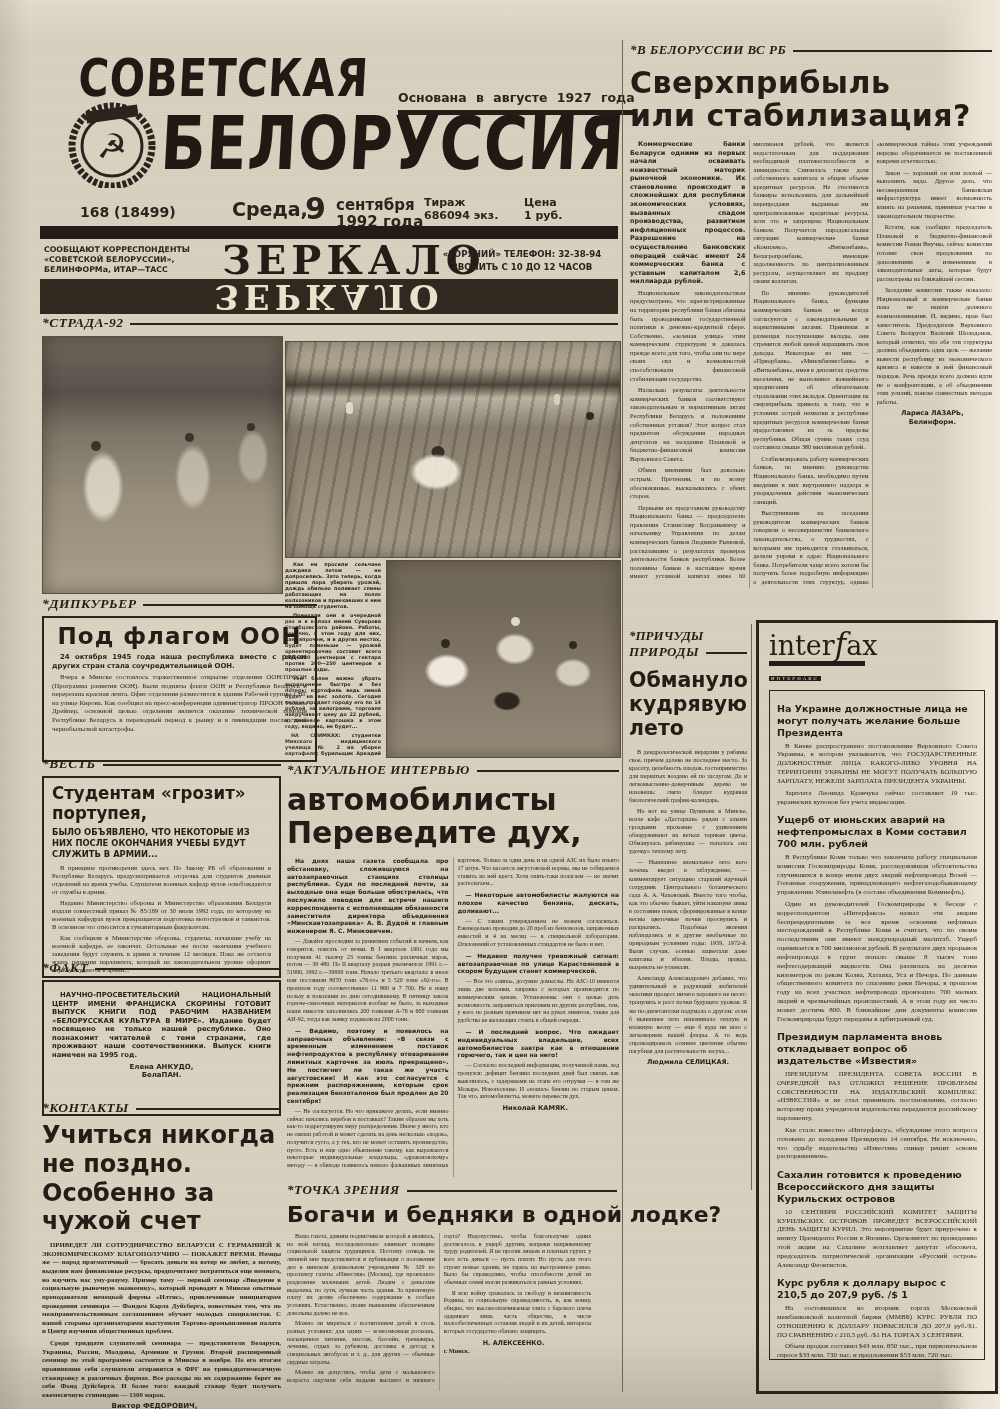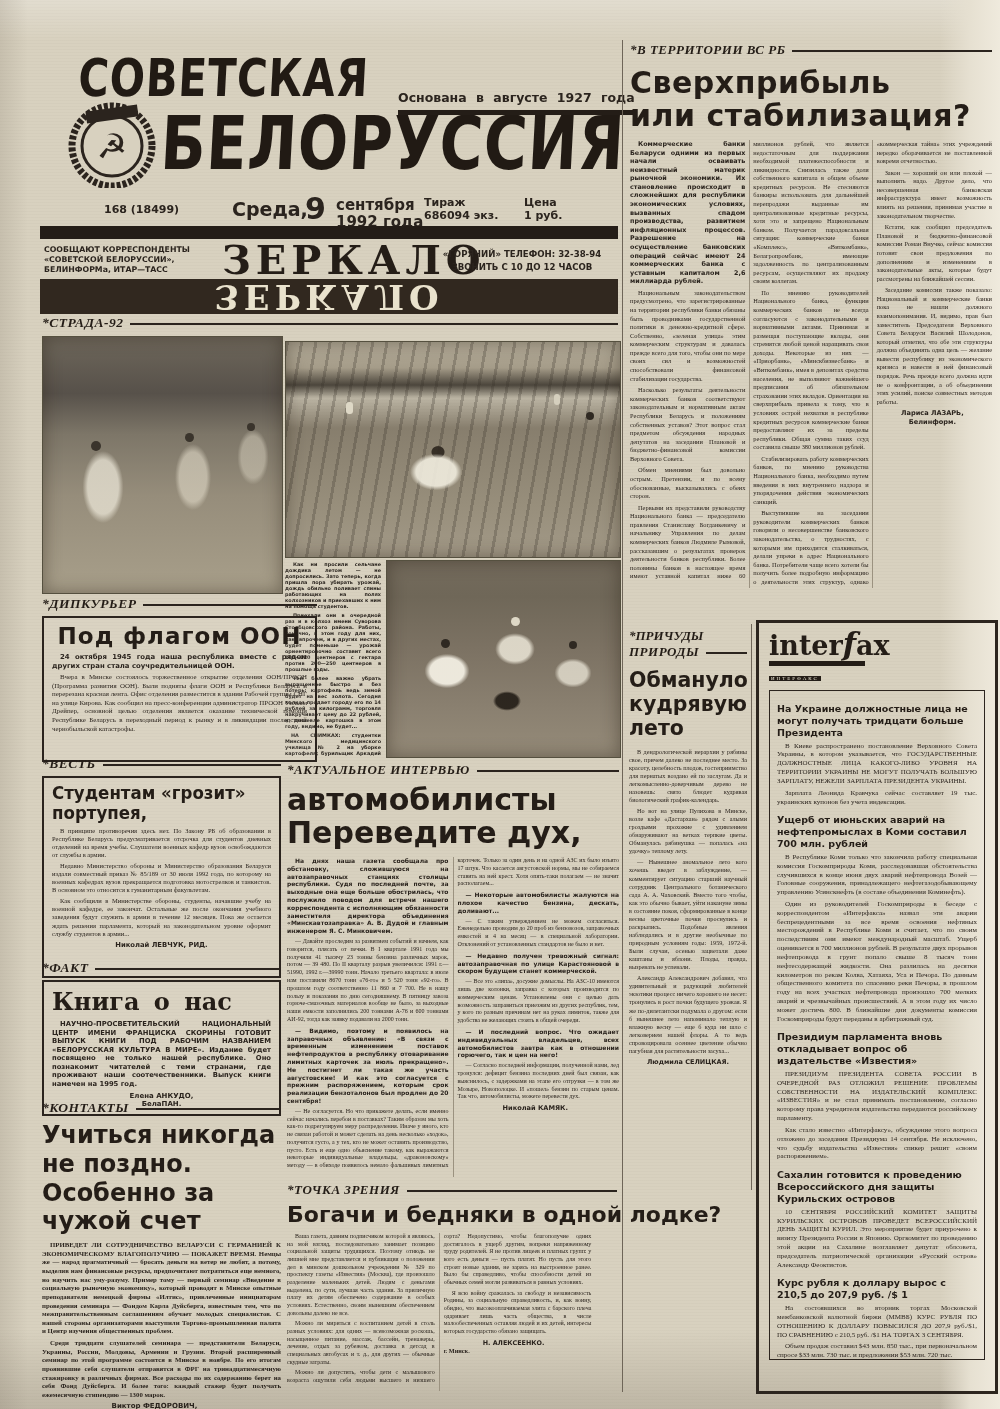--- a/index.html
+++ b/index.html
@@ -36,21 +36,21 @@
   .headline-sans{font-family:"DejaVu Sans", sans-serif;font-weight:bold;color:#241d17;}
   .headline-serif{font-family:"DejaVu Serif", serif;font-weight:bold;color:#241d17;}
   .bodytext p{margin:0 0 3px 0;text-indent:8px;text-align:justify;}
   .bodytext p.lead{font-family:"DejaVu Sans", sans-serif;font-weight:bold;text-indent:8px;}
   .bodytext p.q{font-family:"DejaVu Sans", sans-serif;font-weight:bold;}
   .byline{font-family:"DejaVu Sans", sans-serif;font-weight:bold;text-align:center;margin-top:3px;}
   .multicol{column-fill:auto;column-rule:1px solid #9b9280;}
   .art-box{border:2px solid #2b241e;background:rgba(255,255,255,.06);}
   
   .ifx{border:3px solid #2c251e;padding:6px 10px;overflow:hidden;}
-  .ifx-logo{font-family:"DejaVu Serif", serif;font-weight:bold;font-size:27px;color:#241d17;line-height:1;}
+  .ifx-logo{font-family:"DejaVu Serif", serif;font-weight:normal;font-size:27px;color:#241d17;line-height:1;}
   .ifx-logo .fx{font-style:italic;font-size:31px;}
   .ifx-logobar{width:96px;height:5px;background:#241d17;margin-top:1px;}
   .ifx-item h4{font-family:"DejaVu Sans", sans-serif;font-weight:bold;font-size:9.5px;line-height:1.25;margin:8px 0 3px 0;color:#241d17;}
   .ifx-item p{font-size:7px;line-height:1.26;text-align:justify;margin:0 0 3px 0;text-indent:8px;}
   .small-caps-note{font-size:5px;color:#efe9d8;background:#241d17;display:inline-block;padding:0 2px;letter-spacing:2px;}
 </style>
 </head>
 <body>
 
 <div class="page">
@@ -60,21 +60,21 @@
       <ellipse cx="46" cy="46" rx="40" ry="40" fill="none" stroke="#2b241e" stroke-width="7" stroke-dasharray="4 2"></ellipse>
       <circle cx="46" cy="46" r="30" fill="#d8d1bf" stroke="#2b241e" stroke-width="3"></circle>
       <rect x="20" y="8" width="52" height="12" fill="#2b241e" transform="rotate(-8 46 14)"></rect>
       <text x="46" y="58" font-size="34" text-anchor="middle" fill="#2b241e" font-family="DejaVu Sans">☭</text>
     </svg>
   </div>
   <div class="abs mast-title" style="left:80px;top:48px;font-size:52px;">СОВЕТСКАЯ</div>
   <div class="abs mast-title" style="left:163px;top:100px;font-size:74px;">БЕЛОРУССИЯ</div>
   <div class="abs founded" style="left:398px;top:90px;">Основана в августе 1927 года</div>
 
-  <div class="abs dl" style="left:104px;top:204px;font-size:11px;">168 (18499)</div>
+  <div class="abs dl" style="left:80px;top:204px;font-size:14px;">168 (18499)</div>
   <div class="abs dl" style="left:232px;top:199px;font-size:19px;">Среда,</div>
   <div class="abs dl" style="left:305px;top:192px;font-size:30px;">9</div>
   <div class="abs dl" style="left:327px;top:197px;font-size:15px;margin-left:9px;">
     <div>сентября</div>
     <div>1992 года</div>
   </div>
   <div class="abs dl" style="left:424px;top:197px;font-size:11px;">
     <div>Тираж</div>
     <div>686094 экз.</div>
   </div>
@@ -148,21 +148,21 @@
       </div>
     <p style="text-indent:6px;margin:2px 0 0 0;">НА СНИМКАХ: студентки Минского медицинского училища № 2 на уборке картофеля; бурильщик Аркадий Иванович БЕУС.</p>
 
   </div>
 
   <div class="abs" style="left:622px;top:40px;width:1px;height:1352px;background:#6e6558;"></div>
   <div class="abs" style="left:751px;top:624px;width:1px;height:566px;background:#6e6558;"></div>
 
   <div class="abs" style="left:630px;top:42px;width:362px;">
     <div class="kicker" style="font-size:13px;">
-      <span>*В ТЕРРИТОРИИ ВС РБ</span>
+      <span>*В БЕЛОРУССИИ ВС РБ</span>
         <span class="rule"></span>
     </div>
     <div class="headline-sans" style="font-size:30px;line-height:1.1;margin-top:8px;letter-spacing:.5px;">
       <div>Сверхприбыль</div>
       <div>или стабилизация?</div>
     </div>
     <div class="bodytext multicol" style="margin-top:8px;height:448px;overflow:hidden;column-count:3;column-gap:8px;font-size:6.4px;line-height:1.34;">
       <div>
           <p class="lead">Коммерческие банки Беларуси одними из первых начали осваивать неизвестный материк рыночной экономики. Их становление происходит в сложнейших для республики экономических условиях, вызванных спадом производства, развитием инфляционных процессов. Разрешение на осуществление банковских операций сейчас имеют 24 коммерческих банка с уставным капиталом 2,6 миллиарда рублей.</p>
           <p>Национальным законодательством предусмотрено, что зарегистрированные на территории республики банки обязаны быть проводниками государственной политики в денежно-кредитной сфере. Собственно, «зеленая улица» этим коммерческим структурам и давалась прежде всего для того, чтобы они по мере своих сил и возможностей способствовали финансовой стабилизации государства.</p>
@@ -200,38 +200,38 @@
     </div>
   </div>
 
   <div class="abs" style="left:42px;top:756px;width:239px;">
     <div class="kicker">
       <span>*ВЕСТЬ</span>
         <span class="rule"></span>
     </div>
     <div class="art-box" style="margin-top:4px;height:188px;padding:5px 8px;overflow:hidden;">
       <div class="headline-sans" style="font-size:17.5px;transform:scaleX(.95);transform-origin:left;">Студентам «грозит» портупея,</div>
+      <div class="headline-sans" style="font-size:8.4px;line-height:1.3;margin-top:4px;">БЫЛО ОБЪЯВЛЕНО, ЧТО НЕКОТОРЫЕ ИЗ НИХ ПОСЛЕ ОКОНЧАНИЯ УЧЕБЫ БУДУТ СЛУЖИТЬ В АРМИИ...</div>
       <div class="bodytext" style="font-size:6.5px;line-height:1.24;margin-top:4px;">
         <div>
             <p>В принципе противоречия здесь нет. По Закону РБ об образовании в Республике Беларусь предусматривается отсрочка для студентов дневных отделений на время учебы. Слушатели военных кафедр вузов освобождаются от службы в армии.</p>
             <p>Недавно Министерство обороны и Министерство образования Беларуси издали совместный приказ № 85/189 от 30 июля 1992 года, по которому на военных кафедрах вузов прекращается подготовка мотострелков и танкистов. В основном это относится к гуманитарным факультетам.</p>
             <p>Как сообщили в Министерстве обороны, студенты, начавшие учебу на военной кафедре, ее закончат. Остальные же после окончания учебного заведения будут служить в армии в течение 12 месяцев. Пока же остается ждать решения парламента, который на законодательном уровне оформит службу студентов в армии...</p>
           </div>
       </div>
       <div class="byline" style="font-size:6.8px;">Николай ЛЕВЧУК, РИД.</div>
     </div>
   </div>
 
   <div class="abs" style="left:42px;top:960px;width:239px;">
     <div class="kicker">
       <span>*ФАКТ</span>
         <span class="rule"></span>
     </div>
     <div class="art-box" style="margin-top:4px;height:122px;padding:5px 8px;overflow:hidden;">
-      <div class="headline-serif" style="font-size:24px;word-spacing:6px;">Книга  о  нас</div>
       <div class="bodytext" style="font-size:6.8px;line-height:1.26;margin-top:4px;font-family:'DejaVu Sans',sans-serif;font-weight:bold;">
         <div>
             <p class="lead">НАУЧНО-ПРОСВЕТИТЕЛЬСКИЙ НАЦИОНАЛЬНЫЙ ЦЕНТР ИМЕНИ ФРАНЦИСКА СКОРИНЫ ГОТОВИТ ВЫПУСК КНИГИ ПОД РАБОЧИМ НАЗВАНИЕМ «БЕЛОРУССКАЯ КУЛЬТУРА В МИРЕ». Издание будет посвящено не только нашей республике. Оно познакомит читателей с теми странами, где проживают наши соотечественники. Выпуск книги намечен на 1995 год.</p>
           </div>
       </div>
       <div class="byline" style="font-size:7px;">
         <div>Елена АНКУДО,</div>
         <div>БелаПАН.</div>
       </div>
     </div>
@@ -328,21 +328,21 @@
 
   <div class="abs ifx" style="left:756px;top:620px;width:216px;height:756px;">
     <div>
       <span class="ifx-logo"><span>inter</span><span class="fx">f</span><span>ax</span></span>
       <div class="ifx-logobar"></div>
       <span class="small-caps-note">ИНТЕРФАКС</span>
     </div>
     <div style="border:1.5px solid #2c251e;margin-top:6px;padding:4px 7px;height:660px;overflow:hidden;">
       <div>
           <div class="ifx-item">
-            <h4>На Украине должностные лица не могут получать тридцати больше Президента</h4>
+            <h4>На Украине должностные лица не могут получать желание больше Президента</h4>
             <p>В Киеве распространено постановление Верховного Совета Украины, в котором указывается, что ГОСУДАРСТВЕННЫЕ ДОЛЖНОСТНЫЕ ЛИЦА КАКОГО-ЛИБО УРОВНЯ НА ТЕРРИТОРИИ УКРАИНЫ НЕ МОГУТ ПОЛУЧАТЬ БОЛЬШУЮ ЗАРПЛАТУ, НЕЖЕЛИ ЗАРПЛАТА ПРЕЗИДЕНТА УКРАИНЫ.</p>
             <p>Зарплата Леонида Кравчука сейчас составляет 19 тыс. украинских купонов без учета индексации.</p>
           </div>
           <div class="ifx-item">
             <h4>Ущерб от июньских аварий на нефтепромыслах в Коми составил 700 млн. рублей</h4>
             <p>В Республике Коми только что закончила работу специальная комиссия Госкомприроды Коми, расследовавшая обстоятельства случившихся в конце июня двух аварий нефтепровода Возей — Головные сооружения, принадлежащего нефтегазодобывающему управлению Усинскнефть (в составе объединения Коминефть).</p>
             <p>Один из руководителей Госкомприроды в беседе с корреспондентом «Интерфакса» назвал эти аварии беспрецедентными за все время освоения нефтяных месторождений в Республике Коми и считает, что по своим последствиям они имеют международный масштаб. Ущерб оценивается в 700 миллионов рублей. В результате двух прорывов нефтепровода в грунт попало свыше 8 тысяч тонн нефтесодержащей жидкости. Она разлилась на десятки километров по рекам Колва, Хатаяха, Уса и Печора. По данным общественного комитета по спасению реки Печоры, в прошлом году на всех участках нефтепровода произошло 700 мелких аварий и чрезвычайных происшествий. А в этом году их число может достичь 800. В ближайшие дни документы комиссии Госкомприроды будут переданы в арбитражный суд.</p>
           </div>
           <div class="ifx-item">
             <h4>Президиум парламента вновь откладывает вопрос об издательстве «Известия»</h4>

